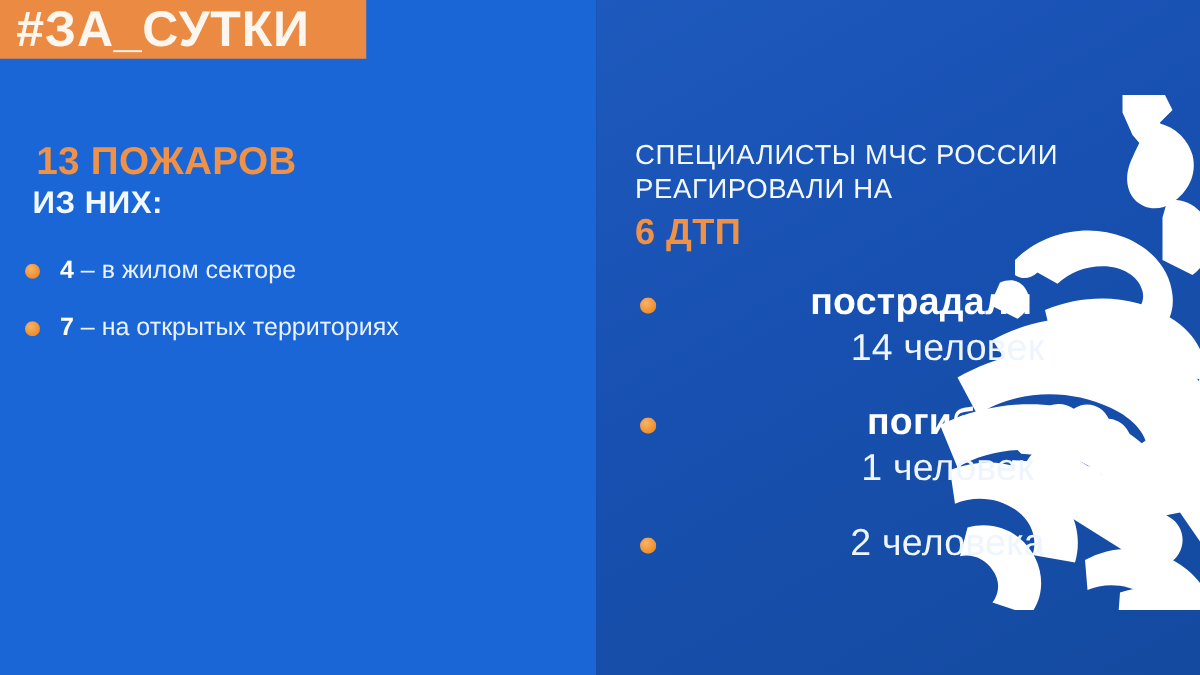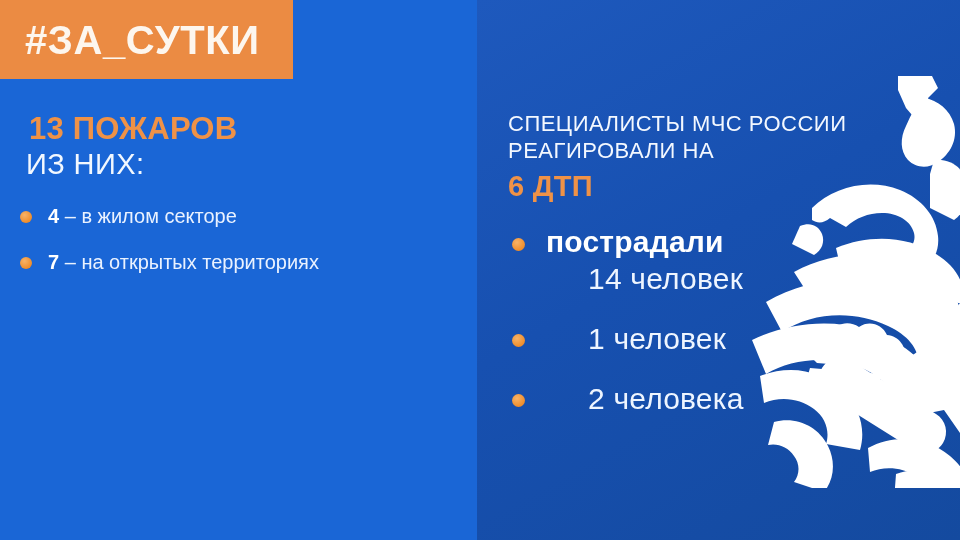--- a/index.html
+++ b/index.html
@@ -27,26 +27,26 @@
     position: absolute;
     left: 477px; top: 0;
     width: 483px; height: 540px;
     background: linear-gradient(150deg, #1e59bd 0%, #1750b0 45%, #144a9f 100%);
   }
 
   
   .banner {
     position: absolute;
     left: 0; top: 0;
-    width: 293px; height: 79px;
+    width: 293px; height: 47px;
     background: #eb8b43;
     display: flex;
     align-items: center;
     box-sizing: border-box;
-    padding-left: 25px;
+    padding-left: 13px;
   }
   .banner-text {
     color: #fdf6ee;
     font-size: 40px;
     font-weight: 700;
     letter-spacing: 0.6px;
     line-height: 1;
     white-space: nowrap;
   }
 
@@ -63,22 +63,22 @@
     font-size: 31px;
     font-weight: 700;
     letter-spacing: 0.2px;
     line-height: 1;
     white-space: nowrap;
   }
   .fires-sub {
     position: absolute;
     left: 26px; top: 150px;
     color: #f2f8ff;
-    font-size: 29px;
-    font-weight: 400;
+    font-size: 25px;
+    font-weight: 700;
     letter-spacing: 0.4px;
     line-height: 1;
     white-space: nowrap;
   }
 
   .bullet-list-left {
     position: absolute;
     left: 18px; top: 196px;
     width: 450px;
   }
@@ -130,20 +130,21 @@
     letter-spacing: 0.3px;
     line-height: 1;
     white-space: nowrap;
     text-align: right;
   }
 
   .bullet-list-right {
     position: absolute;
     left: 31px; top: 224px;
     width: 420px;
+    text-align: center;
   }
   .br-item {
     position: relative;
     padding-left: 38px;
     margin-bottom: 22px;
   }
   .br-item .dot {
     position: absolute;
     left: 4px; top: 14px;
     width: 13px; height: 13px;
@@ -261,20 +262,21 @@
     <div class="bullet-list-right">
 
       <div class="br-item">
         <span class="dot"></span>
         <span class="br-label">пострадали</span>
         <span class="br-value">14 человек</span>
       </div>
 
       <div class="br-item">
         <span class="dot"></span>
+        <span class="br-label">погиб</span>
         <span class="br-value">1 человек</span>
       </div>
 
       <div class="br-item">
         <span class="dot"></span>
         <span class="br-value">2 человека</span>
       </div>
 
     </div>
   </div>

